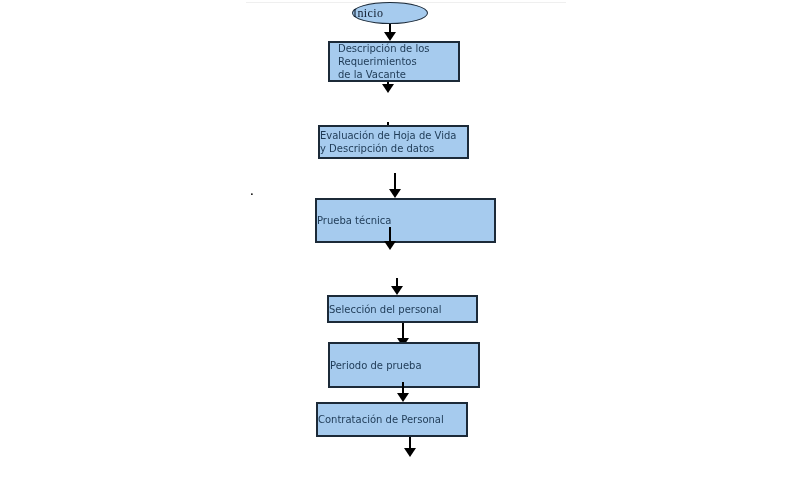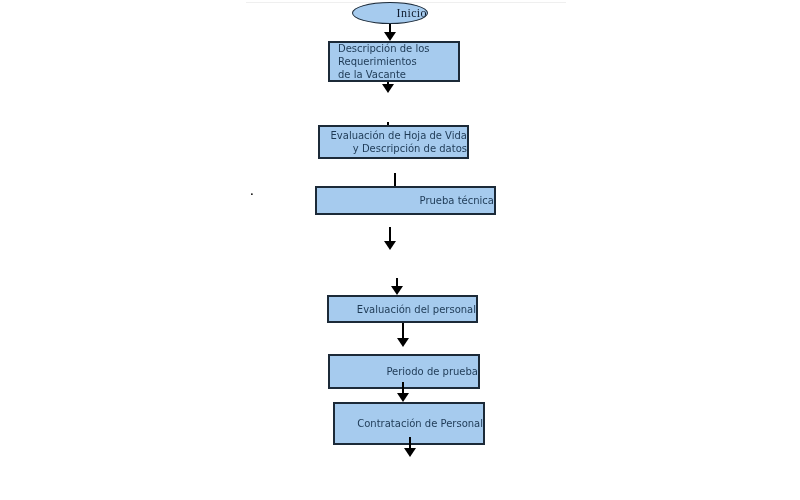--- a/index.html
+++ b/index.html
@@ -11,21 +11,21 @@
     font-family:"DejaVu Sans","Liberation Sans",sans-serif;
   }
   .node{
     position:absolute;
     box-sizing:border-box;
     background:var(--fill,#a6cbee);
     border:2px solid var(--border,#1c2a38);
     display:flex;
     flex-direction:column;
     justify-content:center;
-    align-items:flex-end;
+    align-items:flex-start;
     text-align:center;
     color:var(--sans-text,#1e3a55);
     font-size:10px;
     line-height:13px;
   }
   .node .ln{display:block;white-space:nowrap;}
   .ellipse{
     border-radius:50%;
     border-width:1.5px;
   }
@@ -104,54 +104,54 @@
   <div class="node" style="left:318px;top:125px;width:151px;height:34px">
     <span class="ln">Evaluación de Hoja de Vida</span>
     <span class="ln">y Descripción de datos</span>
   </div>
 
   <div class="arrow" style="left:389px;top:173px;height:25px">
     <div class="shaft"></div>
     <div class="head"></div>
   </div>
 
-  <div class="node" style="left:315px;top:186px;width:181px;height:29px">
+  <div class="node" style="left:315px;top:198px;width:181px;height:45px">
     <span class="ln">Prueba técnica</span>
   </div>
 
   <div class="arrow" style="left:384px;top:227px;height:23px">
     <div class="shaft"></div>
     <div class="head"></div>
   </div>
 
 
   <div class="arrow" style="left:391px;top:278px;height:17px">
     <div class="shaft"></div>
     <div class="head"></div>
   </div>
 
   <div class="node" style="left:327px;top:295px;width:151px;height:28px">
-    <span class="ln">Evaluación del personal</span>
+    <span class="ln">Selección del personal</span>
   </div>
 
   <div class="arrow" style="left:397px;top:323px;height:24px">
     <div class="shaft"></div>
     <div class="head"></div>
   </div>
 
-  <div class="node" style="left:328px;top:354px;width:152px;height:35px">
+  <div class="node" style="left:328px;top:342px;width:152px;height:46px">
     <span class="ln">Periodo de prueba</span>
   </div>
 
   <div class="arrow" style="left:397px;top:382px;height:20px">
     <div class="shaft"></div>
     <div class="head"></div>
   </div>
 
-  <div class="node" style="left:333px;top:402px;width:152px;height:43px">
+  <div class="node" style="left:316px;top:402px;width:152px;height:35px">
     <span class="ln">Contratación de Personal</span>
   </div>
 
   <div class="arrow" style="left:404px;top:437px;height:20px">
     <div class="shaft"></div>
     <div class="head"></div>
   </div>
 
 
   <span class="stray">.</span>

